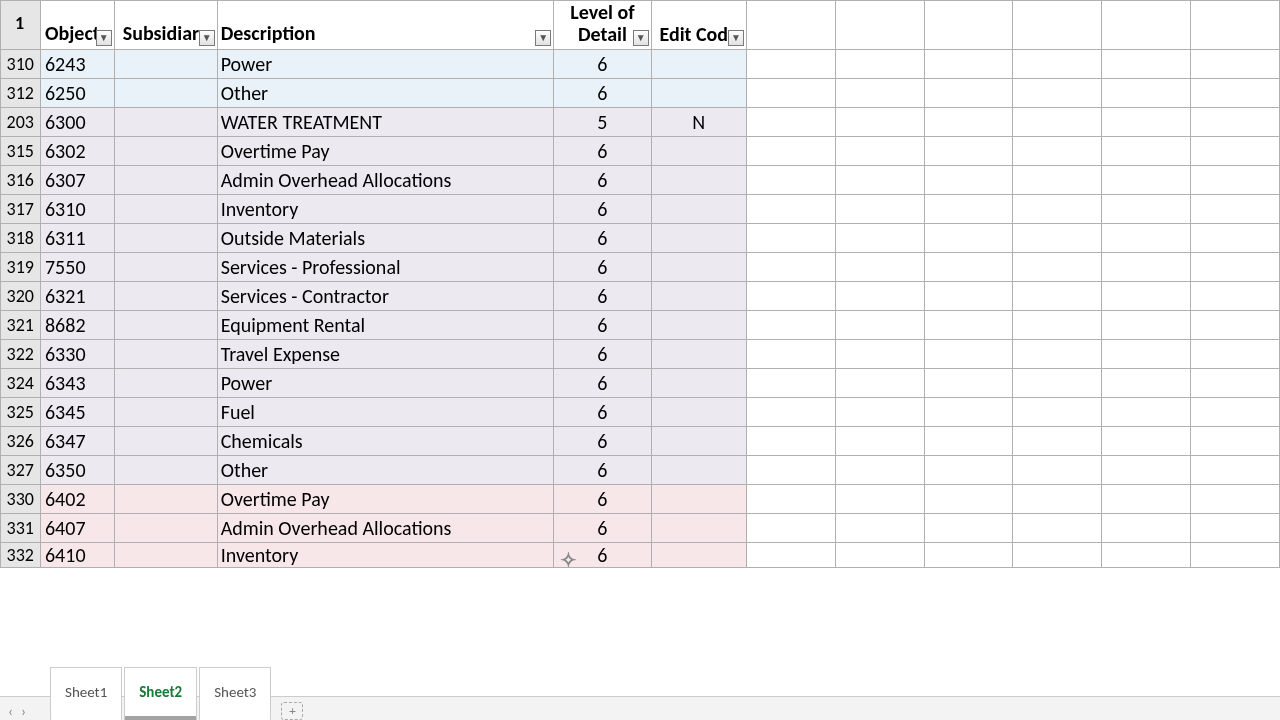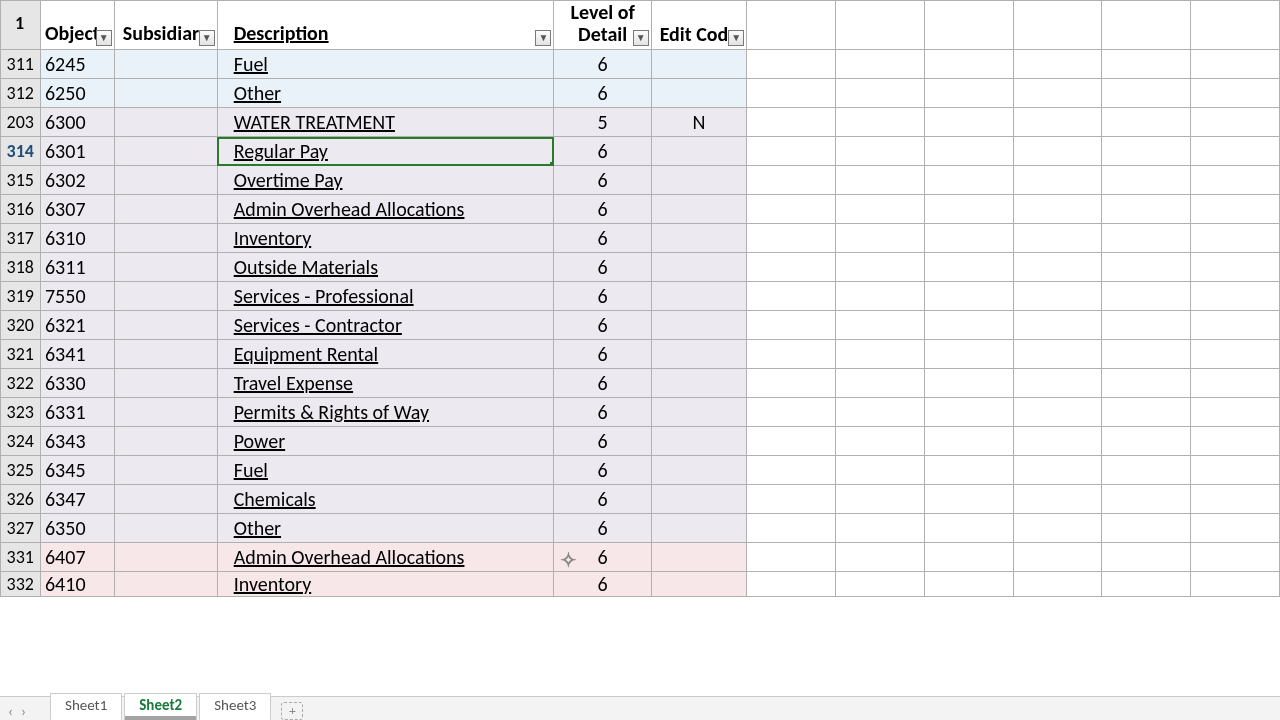--- a/index.html
+++ b/index.html
@@ -4,37 +4,37 @@
 <style>
   * { box-sizing: border-box; margin: 0; padding: 0; }
   html, body { width: 1280px; height: 720px; font-family: Calibri, Arial, sans-serif; font-size: 20px; background: #fff; overflow: hidden; color: #000; }
   .sheet { position: relative; width: 100%; height: 100%; }
   table { border-collapse: collapse; table-layout: fixed; }
   td, th { border: 1px solid #b0b0b0; height: 29px; padding: 0 4px; overflow: hidden; white-space: nowrap; }
   .rownum { width: 40px; text-align: right; background: #e6e6e6; font-size: 18px; padding-right: 6px; }
   .rownum.sel { color: #1f4e79; font-weight: bold; }
   .col-obj { width: 74px; text-align: left; padding-left: 4px; }
   .col-sub { width: 103px; }
-  .col-desc { width: 338px; text-align: left; padding-left: 16px; text-decoration: underline; }
+  .col-desc { width: 338px; text-align: left; padding-left: 3px; }
   .col-lod { width: 98px; text-align: center; }
   .col-edit { width: 96px; text-align: center; }
   .col-blank { width: 90px; }
   .hdr { height: 49px; font-weight: bold; position: relative; vertical-align: bottom; padding-bottom: 4px; }
   .hdr.twoline { line-height: 1.1; white-space: normal; text-align: center; }
   .filter-btn { position: absolute; right: 2px; bottom: 3px; width: 16px; height: 16px; border: 1px solid #7a7a7a; background: linear-gradient(#fdfdfd,#e2e2e2); font-size: 10px; line-height: 14px; text-align: center; color: #555; cursor: pointer; }
   .filter-btn::after { content: "▼"; }
   .grp-blue  { background: #e8f2f8; }
   .grp-purple{ background: #ece9f1; }
   .grp-pink  { background: #f7e7e9; }
   .sel-cell { outline: 2px solid #2b7a2b; outline-offset: -2px; position: relative; }
   .sel-cell::after { content: ""; position: absolute; right: -3px; bottom: -3px; width: 6px; height: 6px; background: #2b7a2b; }
   .cursor-plus { position: absolute; font-size: 20px; font-weight: bold; color: #888; pointer-events: none; }
   .tabs { position: absolute; bottom: 0; left: 0; right: 0; height: 24px; background: #f3f3f3; border-top: 1px solid #ccc; display: flex; align-items: flex-end; font-size: 15px; }
   .tab-nav { width: 50px; display: flex; gap: 8px; padding: 0 8px; color: #888; }
-  .tab { padding: 2px 14px; border: 1px solid #ccc; border-bottom: none; background: #fff; color: #555; margin-right: 2px; cursor: pointer; border-radius: 0 0 3px 3px; position: relative; top: 1px; }
+  .tab { padding: 15px 14px; border: 1px solid #ccc; border-bottom: none; background: #fff; color: #555; margin-right: 2px; cursor: pointer; border-radius: 0 0 3px 3px; position: relative; top: 1px; }
   .tab.active { background: #fff; color: #1a7a3a; font-weight: bold; border-bottom: 5px solid #a3a3a3; }
   .tab-add { width: 22px; height: 18px; border: 1px dashed #aaa; border-radius: 3px; text-align: center; line-height: 16px; color: #888; margin-left: 8px; cursor: pointer; font-size: 13px; }
   .partial-row td { height: 18px; }
 </style>
 </head>
 <body>
 <div class="sheet">
 
 <table>
   <thead>
@@ -63,24 +63,24 @@
       <th class="col-blank hdr"></th>
       <th class="col-blank hdr"></th>
       <th class="col-blank hdr"></th>
       <th class="col-blank hdr"></th>
       <th class="col-blank hdr"></th>
       <th class="col-blank hdr"></th>
     </tr>
   </thead>
   <tbody id="grid-body">
         <tr>
-          <td class="rownum">311</td>
-          <td class="col-obj grp-blue">6245</td>
+          <td class="rownum">310</td>
+          <td class="col-obj grp-blue">6243</td>
           <td class="col-sub grp-blue"></td>
-          <td class="col-desc grp-blue">Fuel</td>
+          <td class="col-desc grp-blue">Power</td>
           <td class="col-lod grp-blue">6</td>
           <td class="col-edit grp-blue"></td>
           <td class="col-blank"></td>
           <td class="col-blank"></td>
           <td class="col-blank"></td>
           <td class="col-blank"></td>
           <td class="col-blank"></td>
           <td class="col-blank"></td>
         </tr>
         <tr>
@@ -105,34 +105,20 @@
           <td class="col-lod grp-purple">5</td>
           <td class="col-edit grp-purple">N</td>
           <td class="col-blank"></td>
           <td class="col-blank"></td>
           <td class="col-blank"></td>
           <td class="col-blank"></td>
           <td class="col-blank"></td>
           <td class="col-blank"></td>
         </tr>
         <tr>
-          <td class="rownum sel">314</td>
-          <td class="col-obj grp-purple">6301</td>
-          <td class="col-sub grp-purple"></td>
-          <td class="col-desc grp-purple sel-cell">Regular Pay</td>
-          <td class="col-lod grp-purple">6</td>
-          <td class="col-edit grp-purple"></td>
-          <td class="col-blank"></td>
-          <td class="col-blank"></td>
-          <td class="col-blank"></td>
-          <td class="col-blank"></td>
-          <td class="col-blank"></td>
-          <td class="col-blank"></td>
-        </tr>
-        <tr>
           <td class="rownum">315</td>
           <td class="col-obj grp-purple">6302</td>
           <td class="col-sub grp-purple"></td>
           <td class="col-desc grp-purple">Overtime Pay</td>
           <td class="col-lod grp-purple">6</td>
           <td class="col-edit grp-purple"></td>
           <td class="col-blank"></td>
           <td class="col-blank"></td>
           <td class="col-blank"></td>
           <td class="col-blank"></td>
@@ -204,21 +190,21 @@
           <td class="col-edit grp-purple"></td>
           <td class="col-blank"></td>
           <td class="col-blank"></td>
           <td class="col-blank"></td>
           <td class="col-blank"></td>
           <td class="col-blank"></td>
           <td class="col-blank"></td>
         </tr>
         <tr>
           <td class="rownum">321</td>
-          <td class="col-obj grp-purple">6341</td>
+          <td class="col-obj grp-purple">8682</td>
           <td class="col-sub grp-purple"></td>
           <td class="col-desc grp-purple">Equipment Rental</td>
           <td class="col-lod grp-purple">6</td>
           <td class="col-edit grp-purple"></td>
           <td class="col-blank"></td>
           <td class="col-blank"></td>
           <td class="col-blank"></td>
           <td class="col-blank"></td>
           <td class="col-blank"></td>
           <td class="col-blank"></td>
@@ -231,34 +217,20 @@
           <td class="col-lod grp-purple">6</td>
           <td class="col-edit grp-purple"></td>
           <td class="col-blank"></td>
           <td class="col-blank"></td>
           <td class="col-blank"></td>
           <td class="col-blank"></td>
           <td class="col-blank"></td>
           <td class="col-blank"></td>
         </tr>
         <tr>
-          <td class="rownum">323</td>
-          <td class="col-obj grp-purple">6331</td>
-          <td class="col-sub grp-purple"></td>
-          <td class="col-desc grp-purple">Permits &amp; Rights of Way</td>
-          <td class="col-lod grp-purple">6</td>
-          <td class="col-edit grp-purple"></td>
-          <td class="col-blank"></td>
-          <td class="col-blank"></td>
-          <td class="col-blank"></td>
-          <td class="col-blank"></td>
-          <td class="col-blank"></td>
-          <td class="col-blank"></td>
-        </tr>
-        <tr>
           <td class="rownum">324</td>
           <td class="col-obj grp-purple">6343</td>
           <td class="col-sub grp-purple"></td>
           <td class="col-desc grp-purple">Power</td>
           <td class="col-lod grp-purple">6</td>
           <td class="col-edit grp-purple"></td>
           <td class="col-blank"></td>
           <td class="col-blank"></td>
           <td class="col-blank"></td>
           <td class="col-blank"></td>
@@ -293,20 +265,34 @@
           <td class="col-blank"></td>
           <td class="col-blank"></td>
         </tr>
         <tr>
           <td class="rownum">327</td>
           <td class="col-obj grp-purple">6350</td>
           <td class="col-sub grp-purple"></td>
           <td class="col-desc grp-purple">Other</td>
           <td class="col-lod grp-purple">6</td>
           <td class="col-edit grp-purple"></td>
+          <td class="col-blank"></td>
+          <td class="col-blank"></td>
+          <td class="col-blank"></td>
+          <td class="col-blank"></td>
+          <td class="col-blank"></td>
+          <td class="col-blank"></td>
+        </tr>
+        <tr>
+          <td class="rownum">330</td>
+          <td class="col-obj grp-pink">6402</td>
+          <td class="col-sub grp-pink"></td>
+          <td class="col-desc grp-pink">Overtime Pay</td>
+          <td class="col-lod grp-pink">6</td>
+          <td class="col-edit grp-pink"></td>
           <td class="col-blank"></td>
           <td class="col-blank"></td>
           <td class="col-blank"></td>
           <td class="col-blank"></td>
           <td class="col-blank"></td>
           <td class="col-blank"></td>
         </tr>
         <tr>
           <td class="rownum">331</td>
           <td class="col-obj grp-pink">6407</td>

